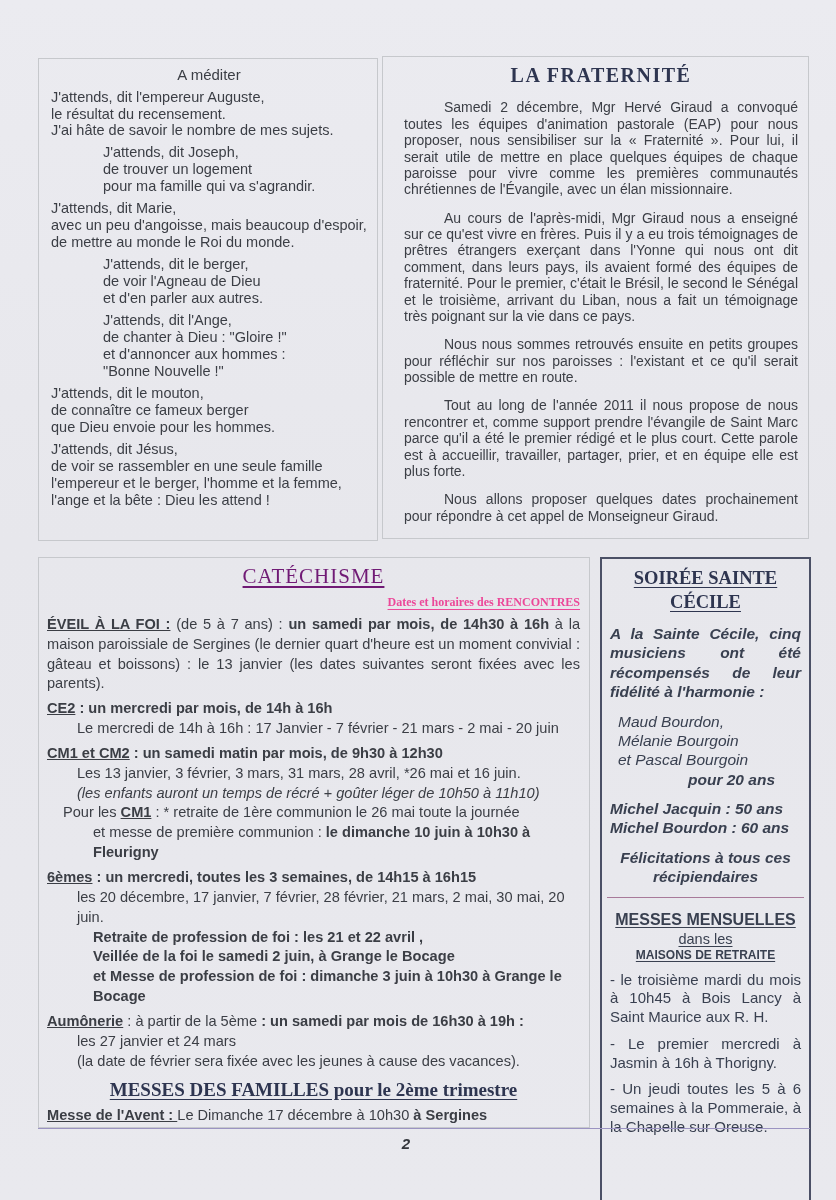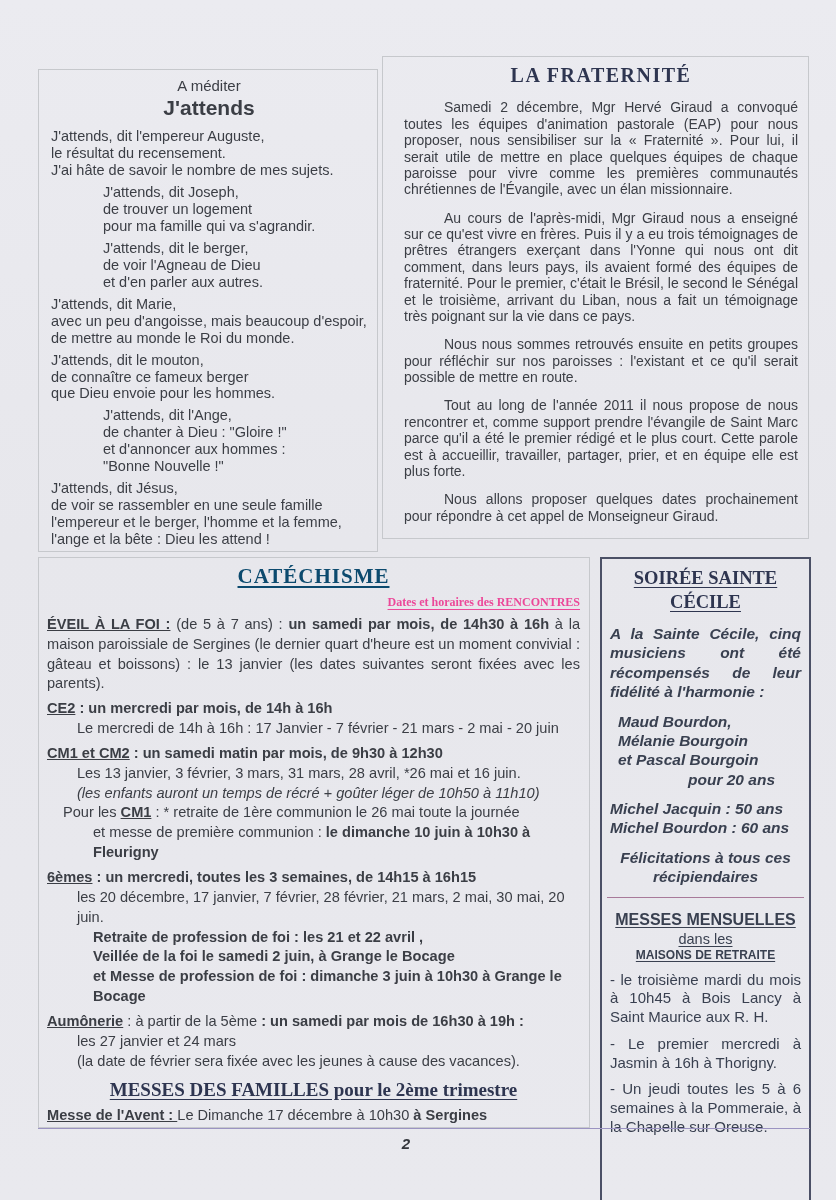--- a/index.html
+++ b/index.html
@@ -7,99 +7,98 @@
     width:836px;height:1200px;
     background:linear-gradient(180deg,#ebebf0 0%,#e7e7ec 45%,#e9e9ee 100%);
     font-family:"Liberation Sans","DejaVu Sans",sans-serif;
     color:#3b3e45;
     position:relative;
     overflow:hidden;
   }
   .box{position:absolute;border:1px solid #c6c8cc;box-sizing:border-box;overflow:hidden;background:transparent;}
 
   
-  .poem{left:38px;top:69px;width:340px;height:483px;padding:5px 10px 4px 12px;font-size:14.5px;line-height:1.17;}
+  .poem{left:38px;top:58px;width:340px;height:483px;padding:5px 10px 4px 12px;font-size:14.5px;line-height:1.17;}
   .kicker{text-align:center;font-size:15px;margin-top:2px;}
   .poem-title{text-align:center;font-size:21px;font-weight:bold;margin:1px 0 8px;}
   .stanza{white-space:pre-line;margin:5px 0;}
   .stanza.ind{padding-left:52px;}
 
   
   .frat{left:382px;top:56px;width:427px;height:483px;padding:4px 10px 0 21px;font-size:14px;line-height:1.17;}
   .frat-title{text-align:center;font-family:"Liberation Serif","DejaVu Serif",serif;font-weight:bold;
     font-size:20px;letter-spacing:1.5px;color:#2e3550;margin:3px 0 5px;}
   .fpara{text-align:justify;text-indent:40px;margin:12px 0 3px;}
   .frat-sig{text-align:right;font-size:14.5px;padding-right:16px;margin-top:2px;}
 
   
   .cat{left:38px;top:557px;width:552px;height:571px;padding:3px 9px 0 8px;font-size:14.6px;line-height:1.36;}
-  .cat-title{text-align:center;font-family:"Liberation Serif","DejaVu Serif",serif;font-weight:bold;
-    font-size:21px;letter-spacing:1px;color:#0c4a6e;margin:1px 0 3px;}
+  .cat-title{text-align:center;font-family:"Liberation Serif","DejaVu Serif",serif;font-weight:normal;
+    font-size:21px;letter-spacing:1px;color:#701a75;margin:1px 0 3px;}
   .cat-sub{text-align:right;font-family:"Liberation Serif","DejaVu Serif",serif;font-weight:bold;
     font-size:12px;color:#ec4899;margin:0 0 5px;}
   .u2{text-decoration:underline;text-underline-offset:3px;}
   .lbl{font-weight:bold;text-decoration:underline;}
   .b{font-weight:bold;}
   .i{font-style:italic;}
   .sec{margin-top:5px;}
   .just{text-align:justify;}
   .ind05{padding-left:16px;}
   .ind1{padding-left:30px;}
   .ind2{padding-left:46px;}
   .messes-h{text-align:center;font-family:"Liberation Serif","DejaVu Serif",serif;font-weight:bold;
     font-size:19px;color:#2e3550;margin:6px 0 3px;}
 
   
   .side{left:600px;top:557px;width:211px;height:744px;border:2px solid #4b5066;
     padding:5px 8px 4px;color:#394050;font-size:15px;line-height:1.25;}
   .side-title{text-align:center;font-family:"Liberation Serif","DejaVu Serif",serif;font-weight:bold;
     font-size:18.5px;color:#2e3550;line-height:1.3;margin:2px 0 10px;}
   .side-intro{font-weight:bold;font-style:italic;text-align:justify;font-size:15.5px;}
-  .side-names{font-weight:bold;font-style:italic;white-space:pre-line;padding-left:8px;margin-top:10px;font-size:15.5px;}
+  .side-names{font-weight:normal;font-style:italic;white-space:pre-line;padding-left:8px;margin-top:10px;font-size:15.5px;}
   .side-years{font-weight:bold;font-style:italic;text-align:right;padding-right:26px;font-size:15.5px;}
   .side-more{font-weight:bold;font-style:italic;white-space:pre-line;margin-top:10px;font-size:15.5px;}
   .side-congrats{text-align:center;font-weight:bold;font-style:italic;margin-top:10px;font-size:15.5px;}
   .side-div{border:none;border-top:1px solid #a87a9a;margin:10px -3px 12px;}
   .mm-title{text-align:center;font-weight:bold;font-size:16px;text-decoration:underline;text-underline-offset:2px;}
   .mm-sub1{text-align:center;font-size:14.5px;text-decoration:underline;text-underline-offset:2px;}
   .mm-sub2{text-align:center;font-weight:bold;font-size:12px;text-decoration:underline;text-underline-offset:2px;margin-bottom:3px;}
   .side-item{text-align:justify;margin-top:8px;}
 
   .bottom-rule{position:absolute;left:38px;top:1128px;width:772px;border-top:1px solid #9b93c2;}
   .pagenum{position:absolute;top:1135px;left:0;width:812px;text-align:center;
     font-weight:bold;font-style:italic;font-size:15px;color:#33363c;}
 </style>
 </head>
 <body>
 
 <div>
 
   <section class="box poem">
     <div class="kicker">A méditer</div>
-    <div class="poem-title">J'attends</div>
     <div>
         <div class="stanza">J'attends, dit l'empereur Auguste,
 le résultat du recensement.
 J'ai hâte de savoir le nombre de mes sujets.</div>
         <div class="stanza ind">J'attends, dit Joseph,
 de trouver un logement
 pour ma famille qui va s'agrandir.</div>
+        <div class="stanza">J'attends, dit Marie,
+avec un peu d'angoisse, mais beaucoup d'espoir,
+de mettre au monde le Roi du monde.</div>
         <div class="stanza ind">J'attends, dit le berger,
 de voir l'Agneau de Dieu
 et d'en parler aux autres.</div>
-        <div class="stanza">J'attends, dit Marie,
-avec un peu d'angoisse, mais beaucoup d'espoir,
-de mettre au monde le Roi du monde.</div>
-        <div class="stanza">J'attends, dit le mouton,
-de connaître ce fameux berger
-que Dieu envoie pour les hommes.</div>
         <div class="stanza ind">J'attends, dit l'Ange,
 de chanter à Dieu : "Gloire !"
 et d'annoncer aux hommes :
 "Bonne Nouvelle !"</div>
+        <div class="stanza">J'attends, dit le mouton,
+de connaître ce fameux berger
+que Dieu envoie pour les hommes.</div>
         <div class="stanza">J'attends, dit Jésus,
 de voir se rassembler en une seule famille
 l'empereur et le berger, l'homme et la femme,
 l'ange et la bête :  Dieu les attend !</div>
       </div>
 
   </section>
 
   <section class="box frat">
     <div class="frat-title">LA FRATERNITÉ</div>

